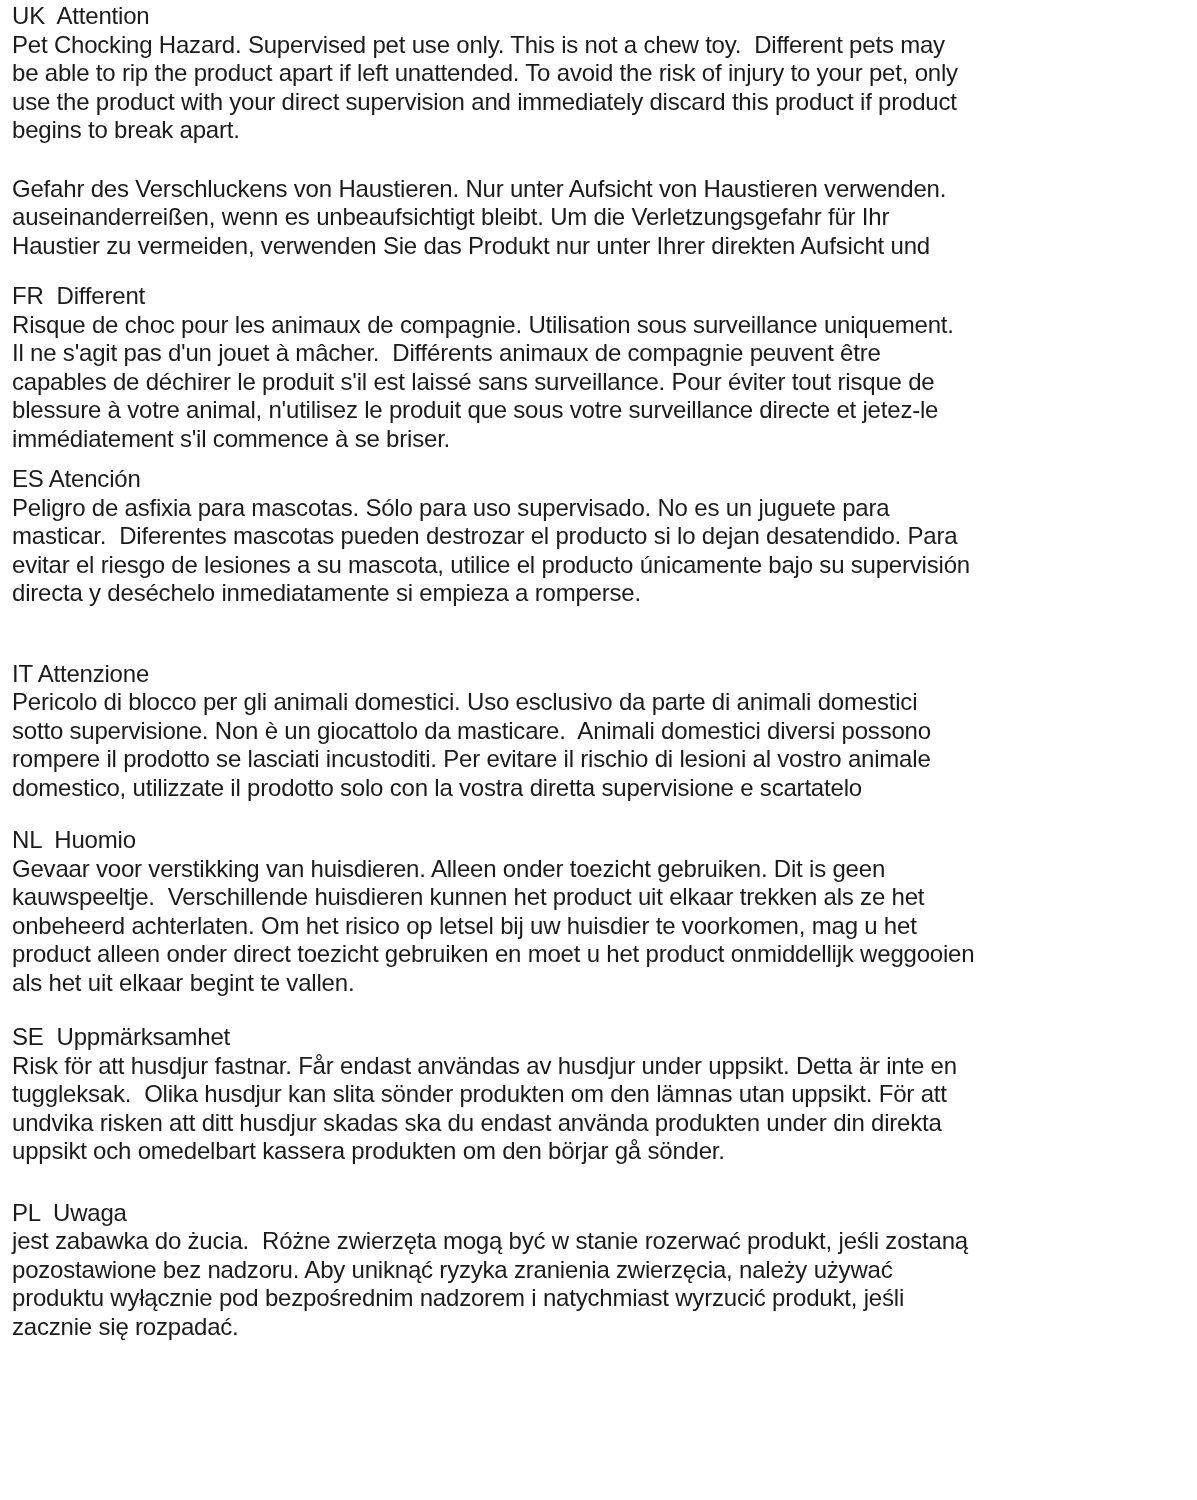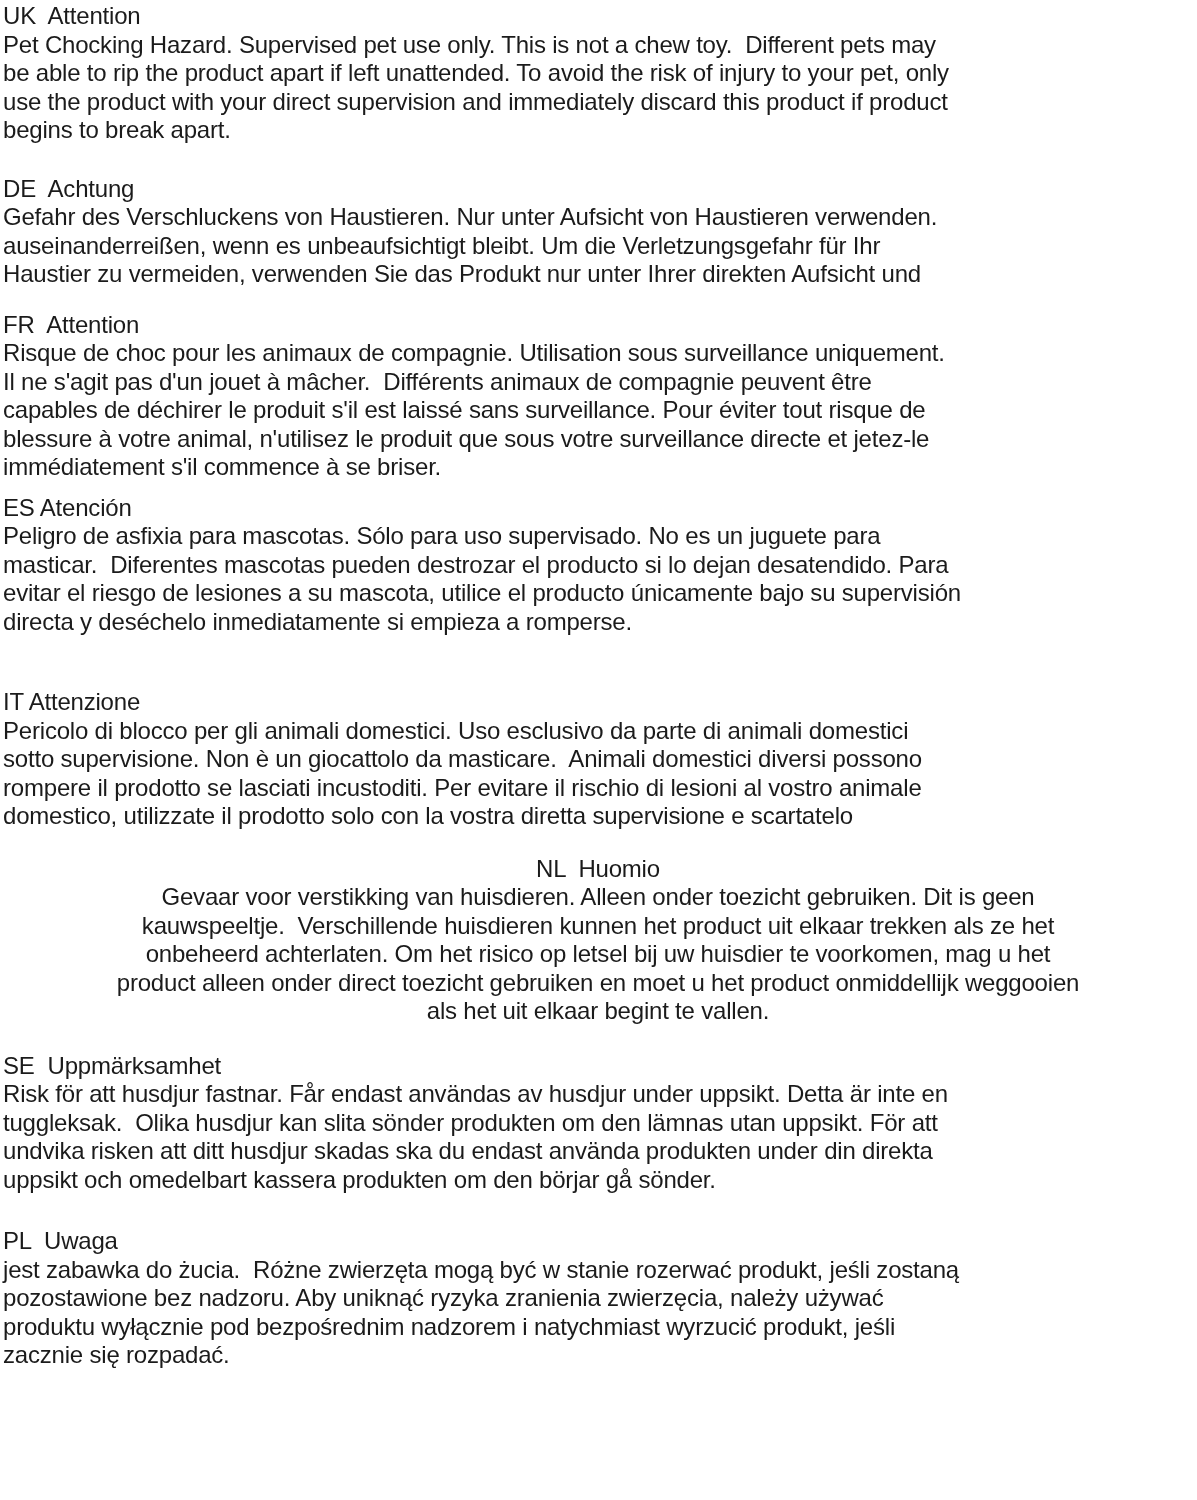--- a/index.html
+++ b/index.html
@@ -8,54 +8,53 @@
     position: relative;
     width: 1197px;
     height: 1500px;
     overflow: hidden;
     background: #ffffff;
     color: #1b1b1b;
     font-family: "Liberation Sans", "DejaVu Sans", sans-serif;
     font-size: 24px;
     line-height: 28.5px;
     letter-spacing: -0.2px;
-    padding: 2px 4px 0 3px;
+    padding: 2px 4px 0 12px;
   }
   .warning-section { display: block; }
   .line { white-space: pre; }
   .heading { white-space: pre; }
   
   .sec-uk { margin-top: 0; }
   .sec-de { margin-top: 30px; }
   .sec-fr { margin-top: 22px; }
   .sec-es { margin-top: 12px; }
   .sec-it { margin-top: 52px; }  
-  .sec-nl { margin-top: 24px; text-align: center; }
+  .sec-nl { margin-top: 24px; }
   .sec-se { margin-top: 26px; }
   .sec-pl { margin-top: 33px; }
 </style>
 </head>
 <body>
 
 <main class="page">
     <section class="warning-section sec-uk">
       <div class="line heading">UK  Attention</div>
       <div class="line">Pet Chocking Hazard. Supervised pet use only. This is not a chew toy.  Different pets may</div>
       <div class="line">be able to rip the product apart if left unattended. To avoid the risk of injury to your pet, only</div>
       <div class="line">use the product with your direct supervision and immediately discard this product if product</div>
       <div class="line">begins to break apart.</div>
     </section>
     <section class="warning-section sec-de">
-      <div class="line heading">DE  Achtung</div>
       <div class="line">Gefahr des Verschluckens von Haustieren. Nur unter Aufsicht von Haustieren verwenden.</div>
       <div class="line">auseinanderreißen, wenn es unbeaufsichtigt bleibt. Um die Verletzungsgefahr für Ihr</div>
       <div class="line">Haustier zu vermeiden, verwenden Sie das Produkt nur unter Ihrer direkten Aufsicht und</div>
     </section>
     <section class="warning-section sec-fr">
-      <div class="line heading">FR  Attention</div>
+      <div class="line heading">FR  Different</div>
       <div class="line">Risque de choc pour les animaux de compagnie. Utilisation sous surveillance uniquement.</div>
       <div class="line">Il ne s'agit pas d'un jouet à mâcher.  Différents animaux de compagnie peuvent être</div>
       <div class="line">capables de déchirer le produit s'il est laissé sans surveillance. Pour éviter tout risque de</div>
       <div class="line">blessure à votre animal, n'utilisez le produit que sous votre surveillance directe et jetez-le</div>
       <div class="line">immédiatement s'il commence à se briser.</div>
     </section>
     <section class="warning-section sec-es">
       <div class="line heading">ES Atención</div>
       <div class="line">Peligro de asfixia para mascotas. Sólo para uso supervisado. No es un juguete para</div>
       <div class="line">masticar.  Diferentes mascotas pueden destrozar el producto si lo dejan desatendido. Para</div>

